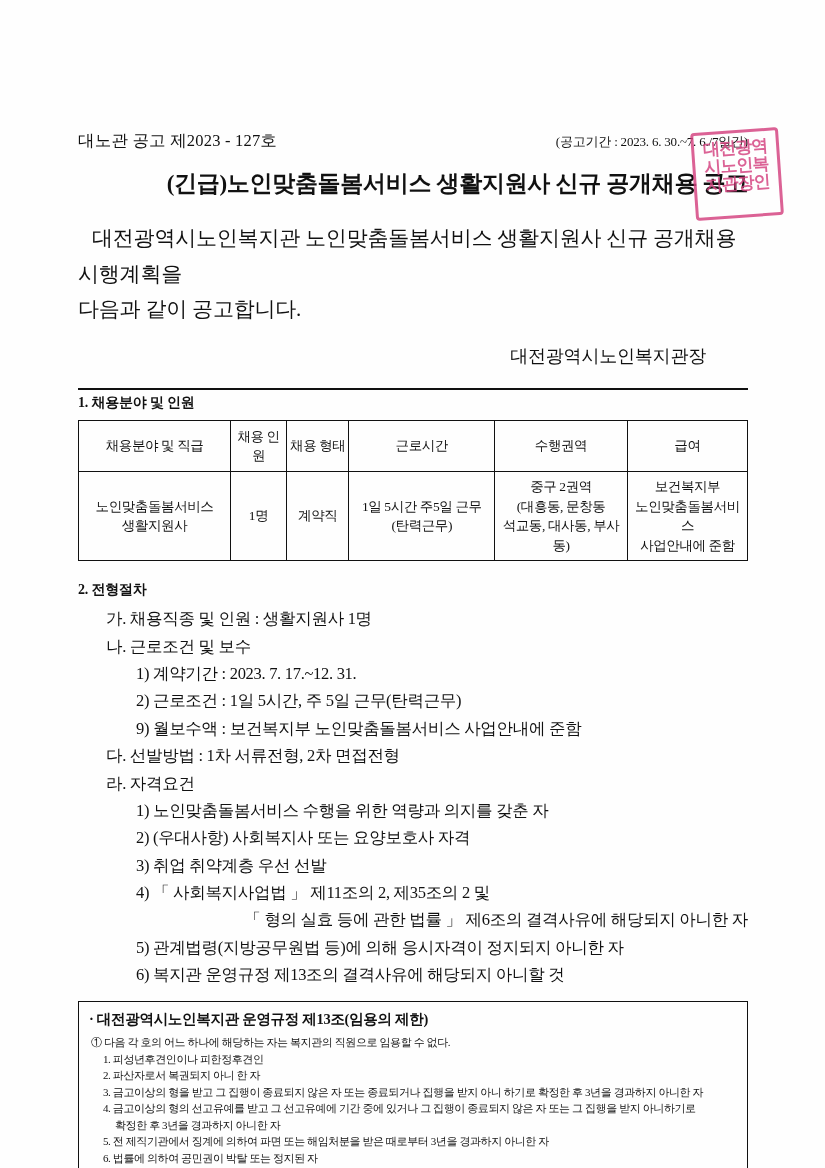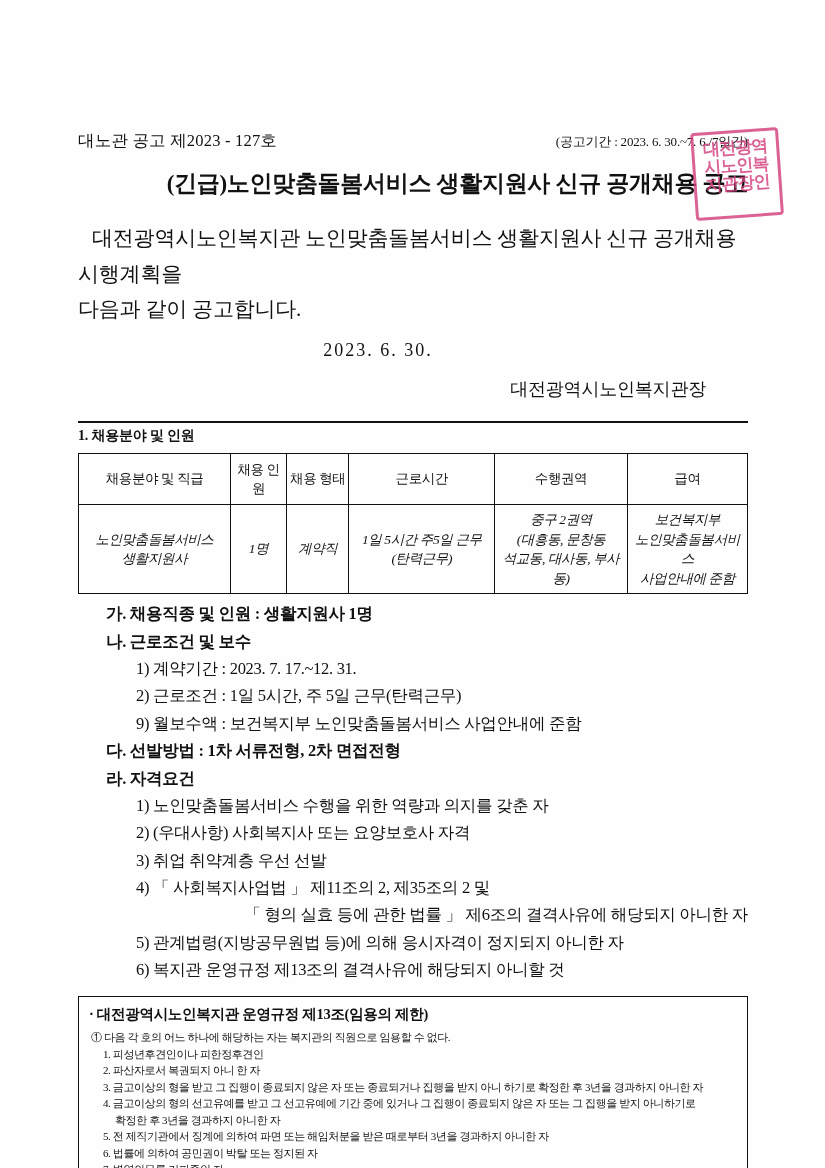--- a/index.html
+++ b/index.html
@@ -126,36 +126,36 @@
   }
   table.tbl th, table.tbl td {
     border: 1px solid #111;
     text-align: center;
     vertical-align: middle;
     padding: 5px 2px;
     line-height: 1.45;
     letter-spacing: -.4px;
   }
   table.tbl th { font-weight: normal; height: 40px; }
-  table.tbl td { height: 58px; font-style: italic; }
+  table.tbl td { height: 58px; }
   .c1 { width: 23%; }
   .c2 { width: 8%; }
   .c3 { width: 9%; }
   .c4 { width: 22%; }
   .c5 { width: 20%; }
   .c6 { width: 18%; }
 
   
   .body-list {
     margin-top: 6px;
     font-size: 16.5px;
     line-height: 1.66;
     letter-spacing: -.3px;
   }
-  .lv1 { padding-left: 28px; font-weight: bold; }
+  .lv1 { padding-left: 28px; }
   .lv2 { padding-left: 58px; }
   .lv2b { padding-left: 80px; text-align: right; }
 
   
   .box {
     margin-top: 12px;
     border: 1.5px solid #111;
     padding: 7px 10px 9px 10px;
     font-size: 11px;
     line-height: 1.5;
@@ -182,21 +182,20 @@
       <div class="hdr-right">(공고기간 : 2023. 6. 30.~7. 6./7일간)</div>
     </div>
 
     <div class="title">(긴급)노인맞춤돌봄서비스 생활지원사 신규 공개채용 공고</div>
 
     <div class="intro">
       <span class="indent">대전광역시노인복지관 노인맞춤돌봄서비스 생활지원사 신규 공개채용 시행계획을</span>
       <span>다음과 같이 공고합니다.</span>
     </div>
 
-    <div class="date-line">2023.  6.  30.</div>
     <div class="signer">대전광역시노인복지관장</div>
 
     <div class="sec">
       <div class="rule"></div>
       <span>1. 채용분야 및 인원</span>
     </div>
 
     <table class="tbl">
       <thead>
         <tr>
@@ -219,20 +218,21 @@
           <td style="white-space:pre-line">중구 2권역
 (대흥동, 문창동
 석교동, 대사동, 부사동)</td>
           <td style="white-space:pre-line">보건복지부
 노인맞춤돌봄서비스
 사업안내에 준함</td>
         </tr>
       </tbody>
     </table>
 
+    <div class="sec">2. 전형절차</div>
 
     <div class="body-list" id="section2-list">
         <div class="lv1">가. 채용직종 및 인원 : 생활지원사 1명</div>
         <div class="lv1">나. 근로조건 및 보수</div>
         <div class="lv2">1) 계약기간 : 2023. 7. 17.~12. 31.</div>
         <div class="lv2">2) 근로조건 : 1일 5시간, 주 5일 근무(탄력근무)</div>
         <div class="lv2">9) 월보수액 :  보건복지부 노인맞춤돌봄서비스 사업안내에 준함</div>
         <div class="lv1">다. 선발방법 : 1차 서류전형, 2차 면접전형</div>
         <div class="lv1">라. 자격요건</div>
         <div class="lv2">1) 노인맞춤돌봄서비스 수행을 위한 역량과 의지를 갖춘 자</div>

